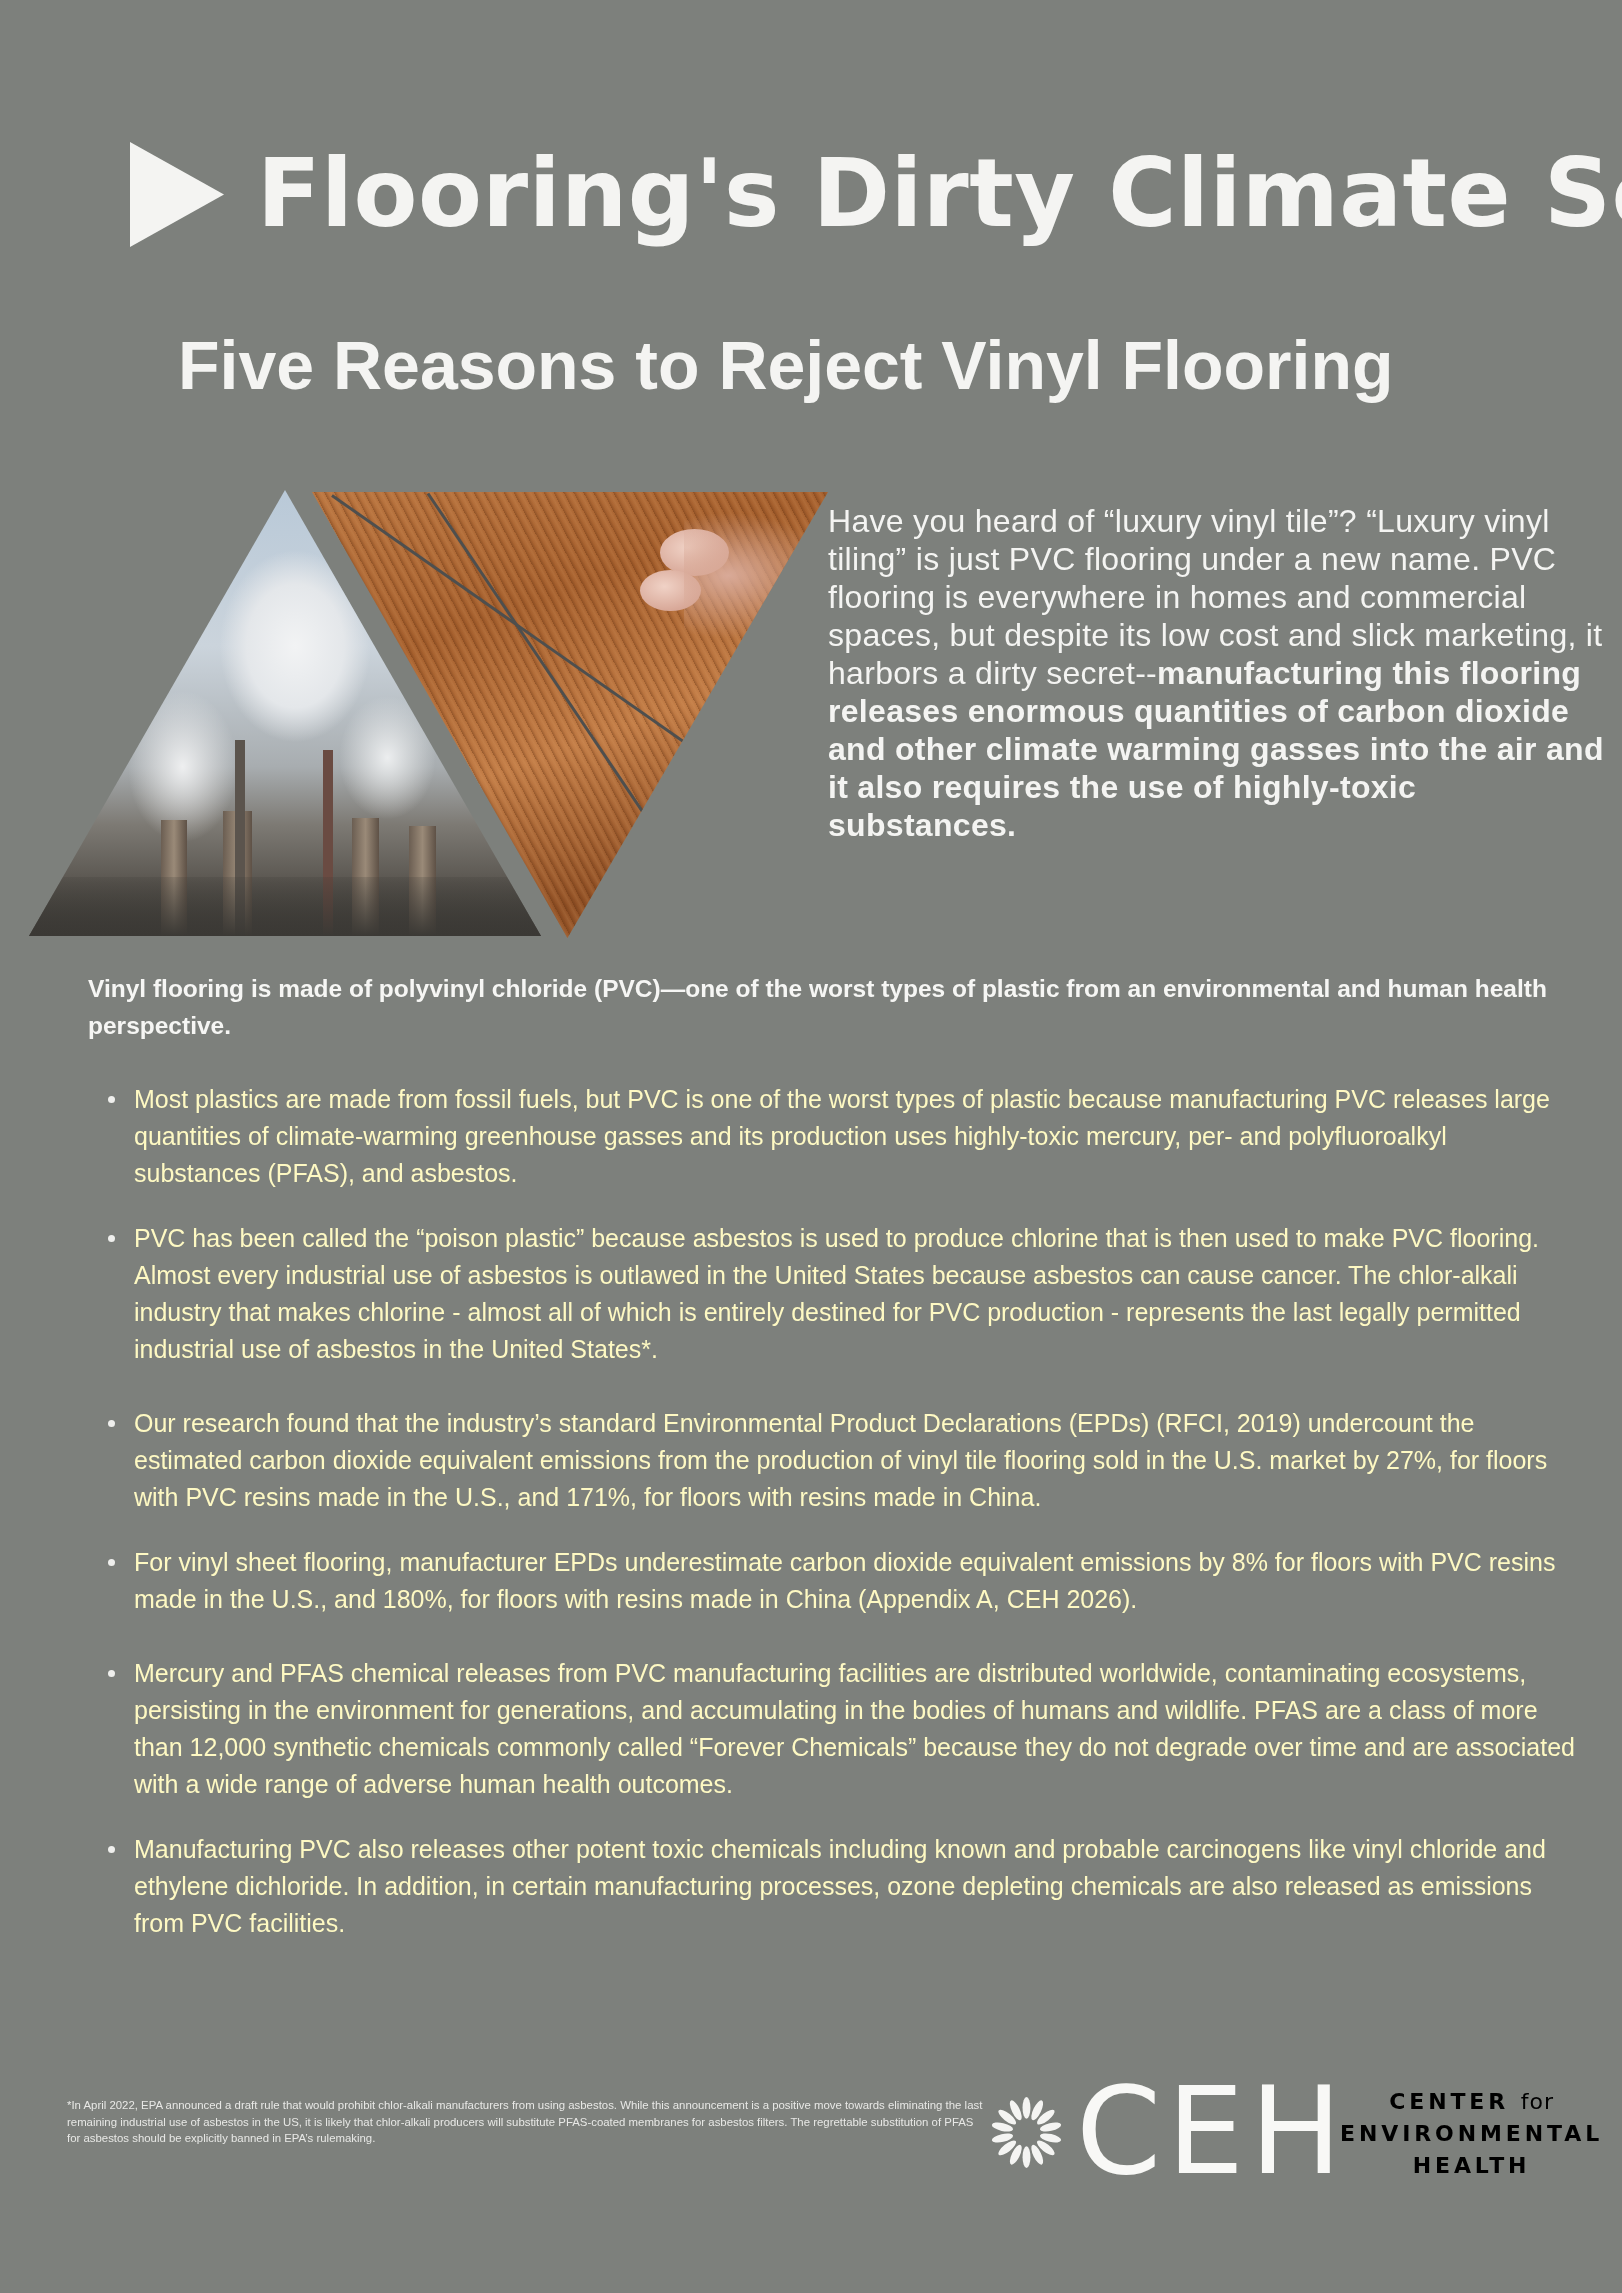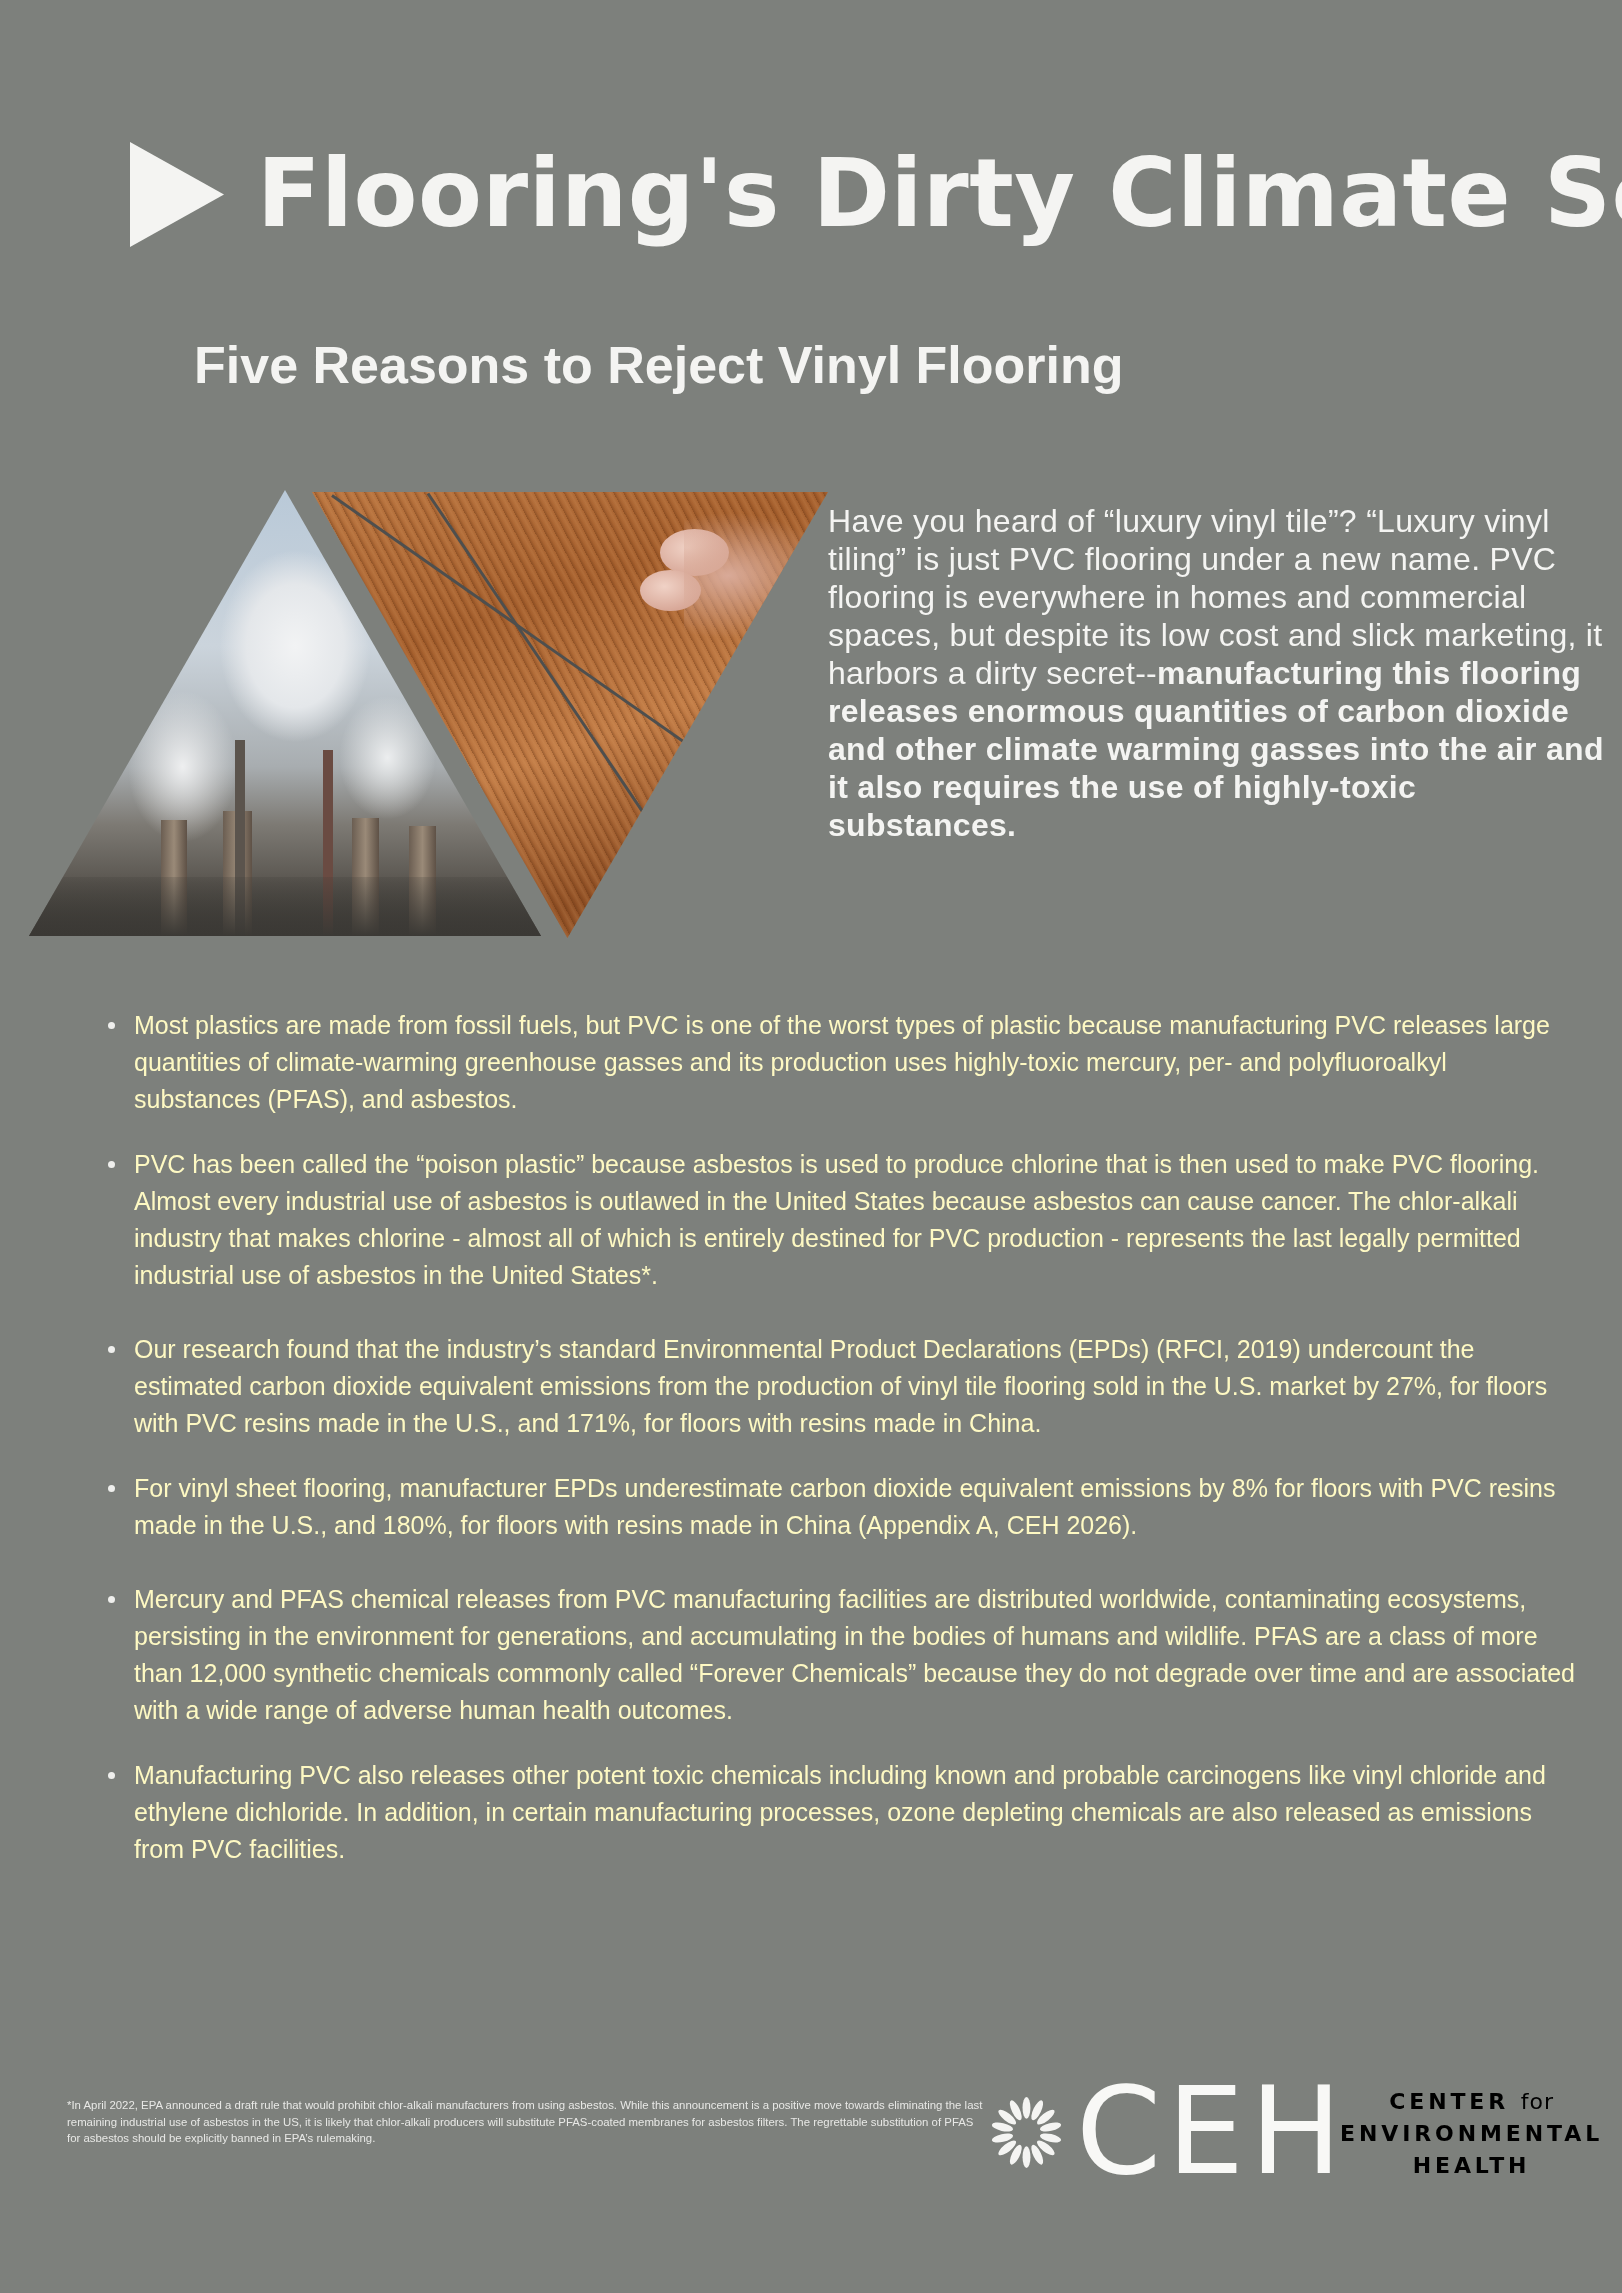--- a/index.html
+++ b/index.html
@@ -15,22 +15,22 @@
     
     .play-icon { left: 130px; top: 142px; width: 94px; height: 105px; }
     .title {
       left: 257px; top: 135px;
       font-size: 94px; font-weight: bold; letter-spacing: 0.5px;
       white-space: nowrap; line-height: 118px; color: #f4f4f2;
       font-family: "DejaVu Sans", sans-serif;
       transform: scaleX(0.99); transform-origin: left;
     }
     .subtitle {
-      left: 194px; top: 316px;
-      font-size: 52px; font-weight: bold;
+      left: 178px; top: 316px;
+      font-size: 68px; font-weight: bold;
       white-space: nowrap; line-height: 98px; color: #f4f4f2;
       font-family: "Liberation Sans", sans-serif;
     }
 
     
     .tri-up {
       left: 29px; top: 490px; width: 512px; height: 446px;
       clip-path: polygon(50% 0%, 100% 100%, 0% 100%);
       background:
         radial-gradient(ellipse 108px 137px at 52% 35%, #f2f3f4 0%, #e4e7ea 45%, rgba(220,225,230,0) 70%),
@@ -124,20 +124,21 @@
   <div class="finger" style="left:328px;top:78px;width:61px;height:41px;"></div>
   <div style="position:absolute;left:372px;top:19.6px;width:147px;height:127px;background:radial-gradient(ellipse at 30% 50%,#d9aa98,rgba(200,150,130,0) 70%);"></div>
 </div>
 
 <div class="abs intro">
   <span>Have you heard of “luxury vinyl tile”? “Luxury vinyl tiling” is just PVC flooring under a new name. PVC flooring is everywhere in homes and commercial spaces, but despite its low cost and slick marketing, it harbors a dirty secret--</span><b>manufacturing this flooring releases enormous quantities of carbon dioxide and other climate warming gasses into the air and it also requires the use of highly-toxic substances.</b>
 </div>
 
 <div class="abs body-wrap">
   <div class="section">
+    <p class="section-heading">Vinyl flooring is made of polyvinyl chloride (PVC)—one of the worst types of plastic from an environmental and human health perspective.</p>
     <ul class="bullets">
       <li><span class="dot"></span><span>Most plastics are made from fossil fuels, but PVC is one of the worst types of plastic because manufacturing PVC releases large quantities of climate-warming greenhouse gasses and its production uses highly-toxic mercury, per- and polyfluoroalkyl substances (PFAS), and asbestos.</span></li>
       <li><span class="dot"></span><span>PVC has been called the “poison plastic” because asbestos is used to produce chlorine that is then used to make PVC flooring. Almost every industrial use of asbestos is outlawed in the United States because asbestos can cause cancer. The chlor-alkali industry that makes chlorine - almost all of which is entirely destined for PVC production - represents the last legally permitted industrial use of asbestos in the United States*.</span></li>
     </ul>
   </div>
   <div class="section">
     <ul class="bullets">
       <li><span class="dot"></span><span>Our research found that the industry’s standard Environmental Product Declarations (EPDs) (RFCI, 2019) undercount the estimated carbon dioxide equivalent emissions from the production of vinyl tile flooring sold in the U.S. market by 27%, for floors with PVC resins made in the U.S., and 171%, for floors with resins made in China.</span></li>
       <li><span class="dot"></span><span>For vinyl sheet flooring, manufacturer EPDs underestimate carbon dioxide equivalent emissions by 8% for floors with PVC resins made in the U.S., and 180%, for floors with resins made in China (Appendix A, CEH 2026).</span></li>
     </ul>

